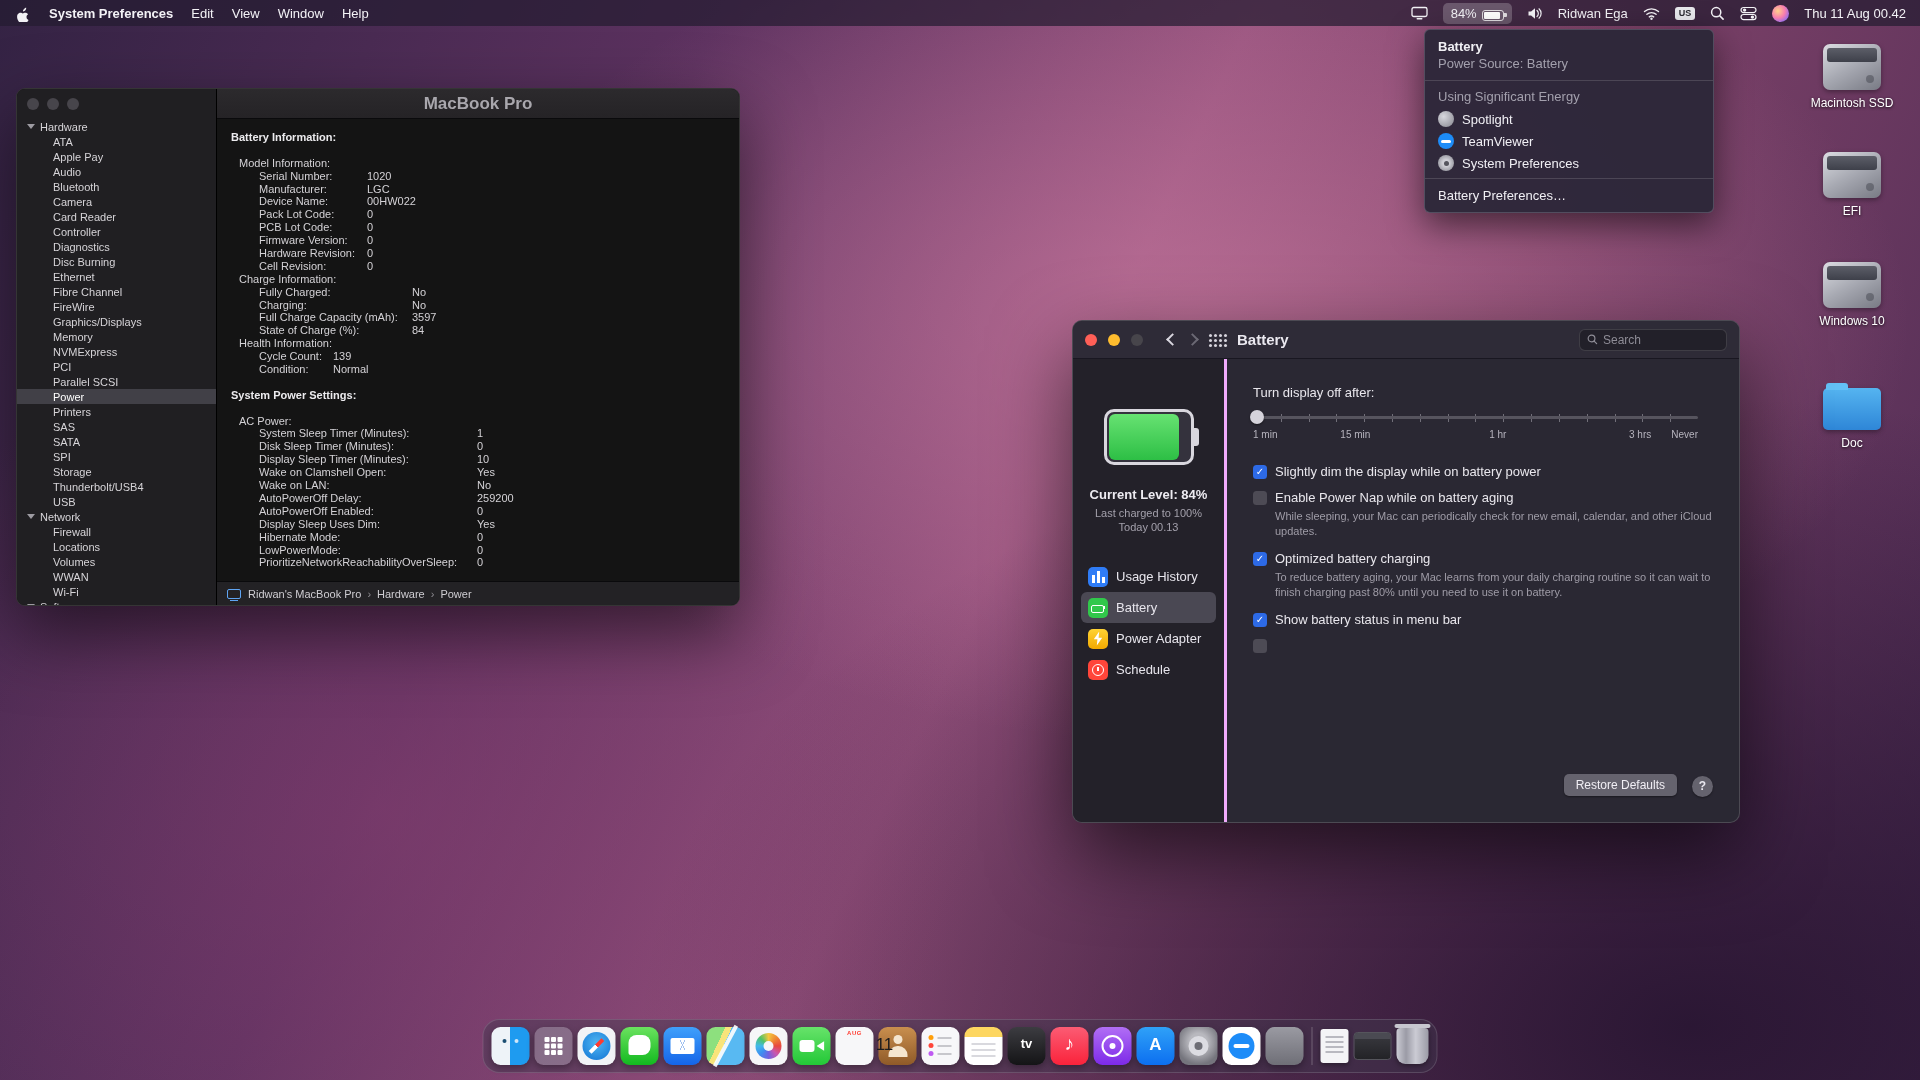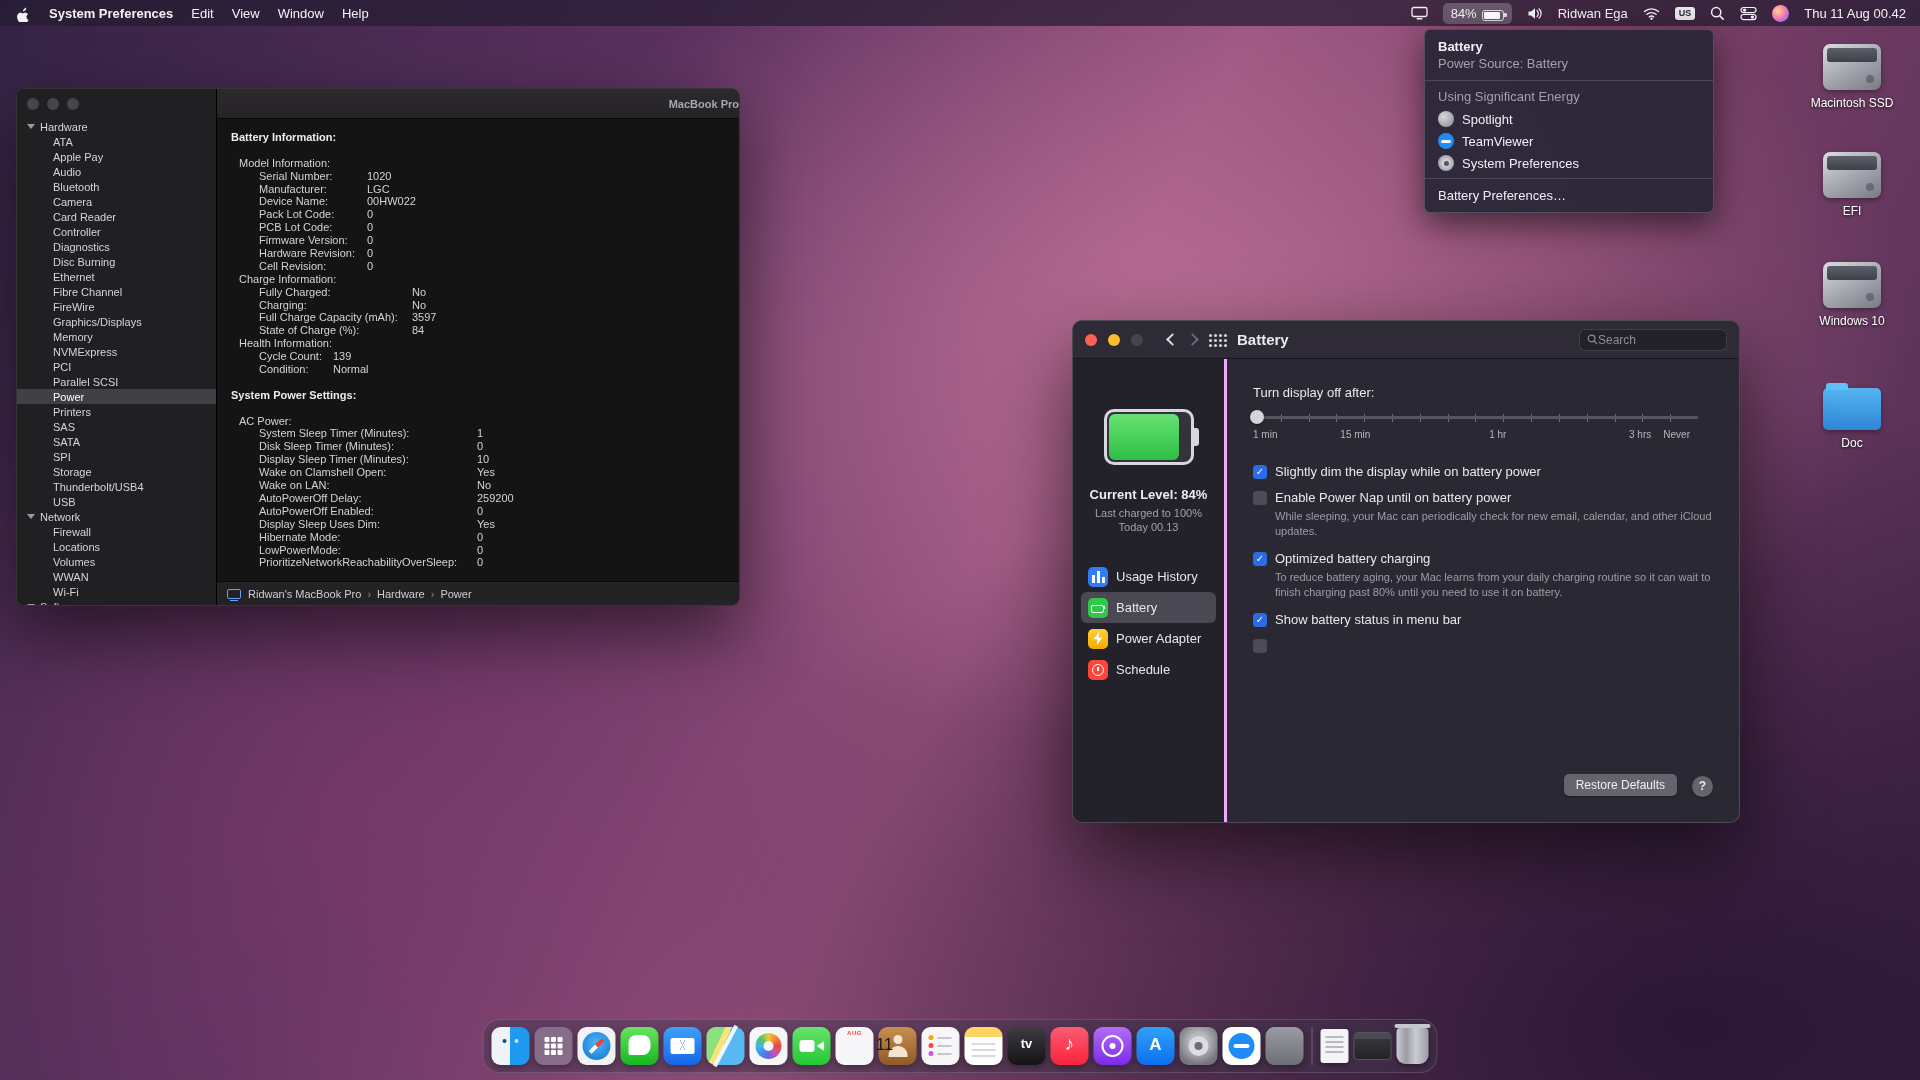--- a/index.html
+++ b/index.html
@@ -53,21 +53,21 @@
   .si-lights { position:absolute; top:9px; left:10px; display:flex; gap:8px; }
   .tl { width:12px; height:12px; border-radius:50%; }
   .tl-grey { background:#47454b; }
   .srow { height:15px; display:flex; align-items:center; font-size:11px; color:#d6d4d8; white-space:nowrap; }
   .srow.sel { background:#414047; color:#fff; }
   .s-group { padding-left:10px; gap:5px; }
   .s-item { padding-left:36px; }
   .chev { width:0; height:0; border-left:4px solid transparent; border-right:4px solid transparent; border-top:5px solid #9d9ba2; }
   .si-main { flex:1; display:flex; flex-direction:column; position:relative; }
   .si-titlebar { height:30px; background:linear-gradient(#2c2a2d,#252326); border-bottom:1px solid #0a0a0c;
-    display:flex; align-items:center; justify-content:flex-end; font-size:11px; font-weight:600; color:#a9a7ad; }
+    display:flex; align-items:center; justify-content:center; font-size:17px; font-weight:600; color:#a9a7ad; }
   .si-body { flex:1; padding:12px 0 0 14px; overflow:hidden; }
   .ln { height:12.9px; position:relative; font-size:11px; color:#d4d2d6; white-space:nowrap; }
   .k-h .ln-text { font-weight:700; color:#ecebee; }
   .k-g { padding-left:8px; }
   .k-kv { padding-left:28px; }
   .val { position:absolute; top:0; }
   .t1 .val { left:136px; } .t2 .val { left:181px; } .t3 .val { left:102px; } .t4 .val { left:246px; }
   .si-footer { position:absolute; left:0; right:0; bottom:0; height:24px; background:#232225; border-top:1px solid #0a0a0c;
     display:flex; align-items:center; gap:7px; padding-left:10px; font-size:11px; color:#cfcdd2; }
   .mac-icon { width:14px; height:10px; border:1.5px solid #5fa4f2; border-radius:2px; position:relative; }
@@ -83,21 +83,21 @@
     display:flex; align-items:center; gap:11px; padding:0 12px; }
   .tl-red { background:#ff5f57; } .tl-yellow { background:#febc2e; }
   .nav-chev { width:9px; height:9px; border-top:2px solid #d8d6de; border-left:2px solid #d8d6de; }
   .nav-back { transform:rotate(-45deg); }
   .nav-fwd { transform:rotate(135deg); border-color:#6b6974; }
   .grid-icon { width:18px; height:14px; position:relative; }
   .grid-icon::before { content:""; position:absolute; left:1px; top:1px; width:3px; height:3px; border-radius:50%; background:#d6d4dc;
     box-shadow:5px 0 0 #d6d4dc,10px 0 0 #d6d4dc,15px 0 0 #d6d4dc,0 5px 0 #d6d4dc,5px 5px 0 #d6d4dc,10px 5px 0 #d6d4dc,15px 5px 0 #d6d4dc,0 10px 0 #d6d4dc,5px 10px 0 #d6d4dc,10px 10px 0 #d6d4dc,15px 10px 0 #d6d4dc; }
   .bp-title { font-size:15px; font-weight:700; color:#eae8ef; }
   .bp-search { margin-left:auto; width:148px; height:22px; border-radius:6px; background:rgba(0,0,0,.25);
-    border:1px solid rgba(255,255,255,.13); display:flex; align-items:center; padding:0 7px; }
+    border:1px solid rgba(255,255,255,.13); display:flex; align-items:center; gap:5px; padding:0 7px; }
   .bp-search input { background:transparent; border:none; outline:none; color:#cfcdd6; font-size:12px; width:110px; font-family:inherit; }
   .bp-search input::placeholder { color:#8e8c96; }
   .bp-body { flex:1; display:flex; min-height:0; }
   .bp-side { width:154px; background:#232129; border-right:3px solid #f0abfc; display:flex; flex-direction:column; align-items:center; padding-top:50px; }
   .batt-art { width:90px; height:56px; border:3px solid #d9d7de; border-radius:10px; position:relative; background:#34323d; }
   .batt-art::after { content:""; position:absolute; right:-8px; top:16px; width:5px; height:18px; background:#d9d7de; border-radius:0 3px 3px 0; }
   .batt-fill { position:absolute; left:2px; top:2px; bottom:2px; border-radius:6px; background:linear-gradient(#67e272,#2dbf45); }
   .bp-level { margin-top:22px; font-size:13px; font-weight:700; color:#edebf1; }
   .bp-charged { margin-top:5px; font-size:11px; color:#a3a0ab; }
   .bp-charged-time { margin-top:2px; font-size:11px; color:#a3a0ab; }
@@ -121,21 +121,21 @@
   .bp-content { flex:1; position:relative; padding:26px 20px 0 26px; }
   .bp-display-label { font-size:13px; color:#e9e7ed; margin-bottom:10px; }
   .bp-slider { position:relative; width:445px; height:15px; }
   .bp-track { position:absolute; left:0; right:0; top:6px; height:3px; background:#56545e; border-radius:2px; }
   .bp-ticks { position:absolute; left:0; right:0; top:3.5px; height:8px;
     background:repeating-linear-gradient(to right, #716f79 0, #716f79 1px, transparent 1px, transparent 6.25%); }
   .bp-thumb { position:absolute; left:-3px; top:0; width:14px; height:14px; border-radius:50%; background:#d5d3db; box-shadow:0 1px 2px rgba(0,0,0,.5); }
   .bp-tick-labels { position:relative; width:445px; height:15px; margin-top:4px; font-size:10px; color:#b6b4be; }
   .bp-tick-labels span { position:absolute; top:0; }
   .tl-0 { left:0; } .tl-1 { left:23%; transform:translateX(-50%); } .tl-2 { left:55%; transform:translateX(-50%); }
-  .tl-3 { left:87%; transform:translateX(-50%); } .tl-4 { right:8px; }
+  .tl-3 { left:87%; transform:translateX(-50%); } .tl-4 { right:0; }
   .bp-options { margin-top:20px; }
   .opt { display:flex; gap:8px; margin-bottom:11px; align-items:flex-start; }
   .cbx { width:14px; height:14px; border-radius:3.5px; background:#4d4b55; flex:0 0 auto; margin-top:1px; position:relative; }
   .cbx.checked { background:#2d6ae6; }
   .cbx.checked::after { content:"✓"; position:absolute; left:0; top:0; width:14px; height:14px; color:#fff; font-size:10px; font-weight:700; text-align:center; line-height:14px; }
   .opt-label { font-size:13px; color:#e9e7ed; }
   .opt-desc { margin-top:4px; font-size:11px; line-height:1.4; color:#9f9ca7; max-width:565px; }
   .opt-desc:empty { display:none; }
   .bp-restore { position:absolute; right:62px; bottom:26px; background:#65636e; border:none; border-radius:5px;
     color:#f1eff5; font-size:12px; padding:4px 12px; font-family:inherit; box-shadow:0 1px 2px rgba(0,0,0,.4); }
@@ -714,21 +714,21 @@
       <div class="opt">
             <span class="cbx checked"></span>
             <span class="opt-text">
               <div class="opt-label">Slightly dim the display while on battery power</div>
 
             </span>
           </div>
           <div class="opt">
             <span class="cbx"></span>
             <span class="opt-text">
-              <div class="opt-label">Enable Power Nap until on battery power</div>
+              <div class="opt-label">Enable Power Nap while on battery aging</div>
               <div class="opt-desc">While sleeping, your Mac can periodically check for new email, calendar, and other iCloud updates.</div>
             </span>
           </div>
           <div class="opt">
             <span class="cbx checked"></span>
             <span class="opt-text">
               <div class="opt-label">Optimized battery charging</div>
               <div class="opt-desc">To reduce battery aging, your Mac learns from your daily charging routine so it can wait to finish charging past 80% until you need to use it on battery.</div>
             </span>
           </div>

